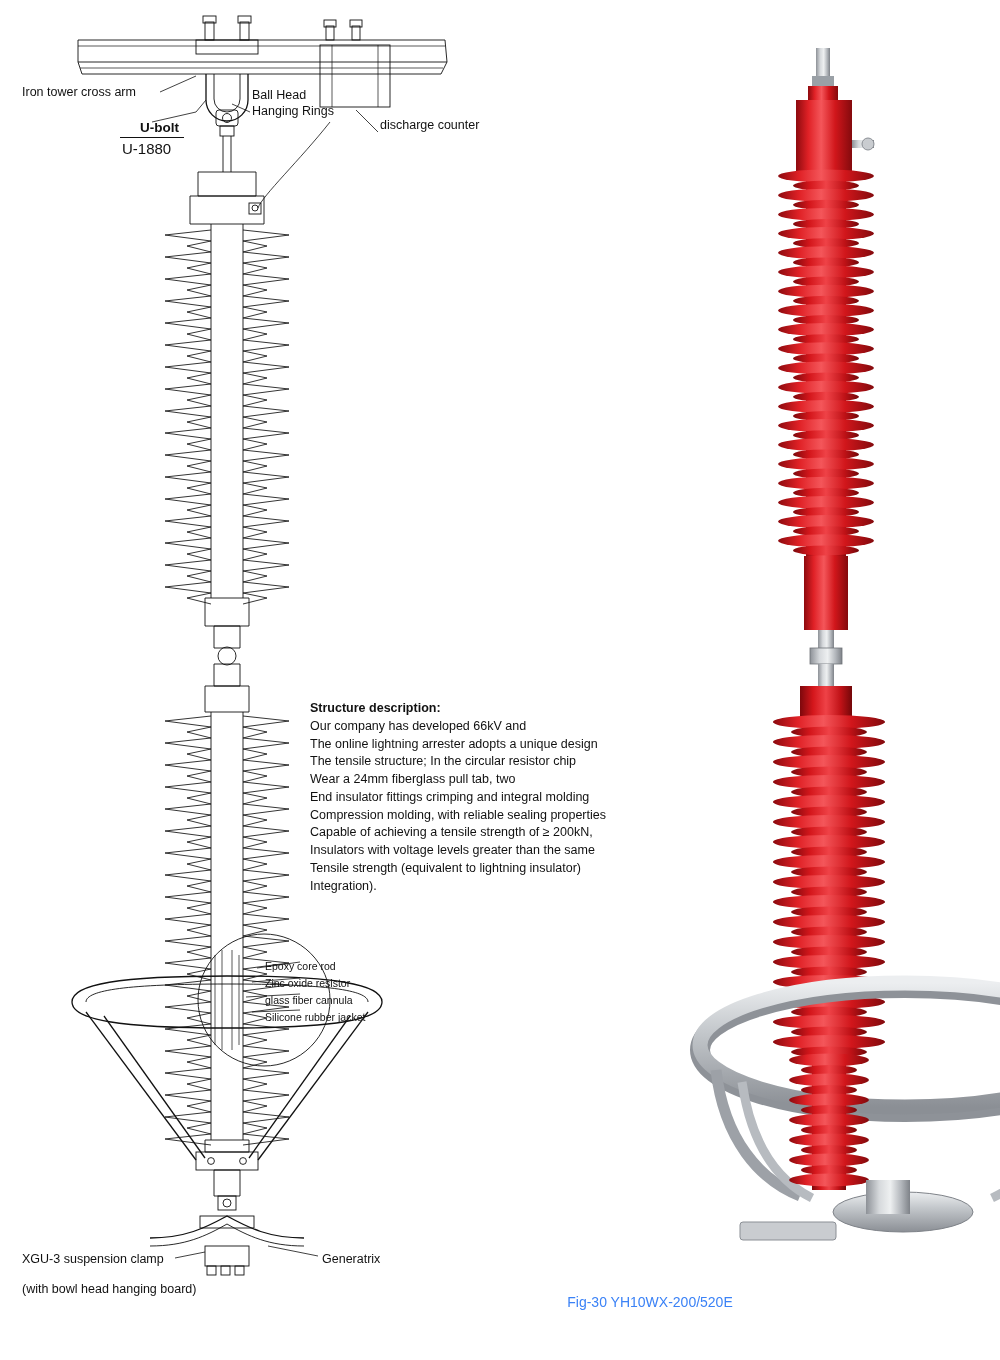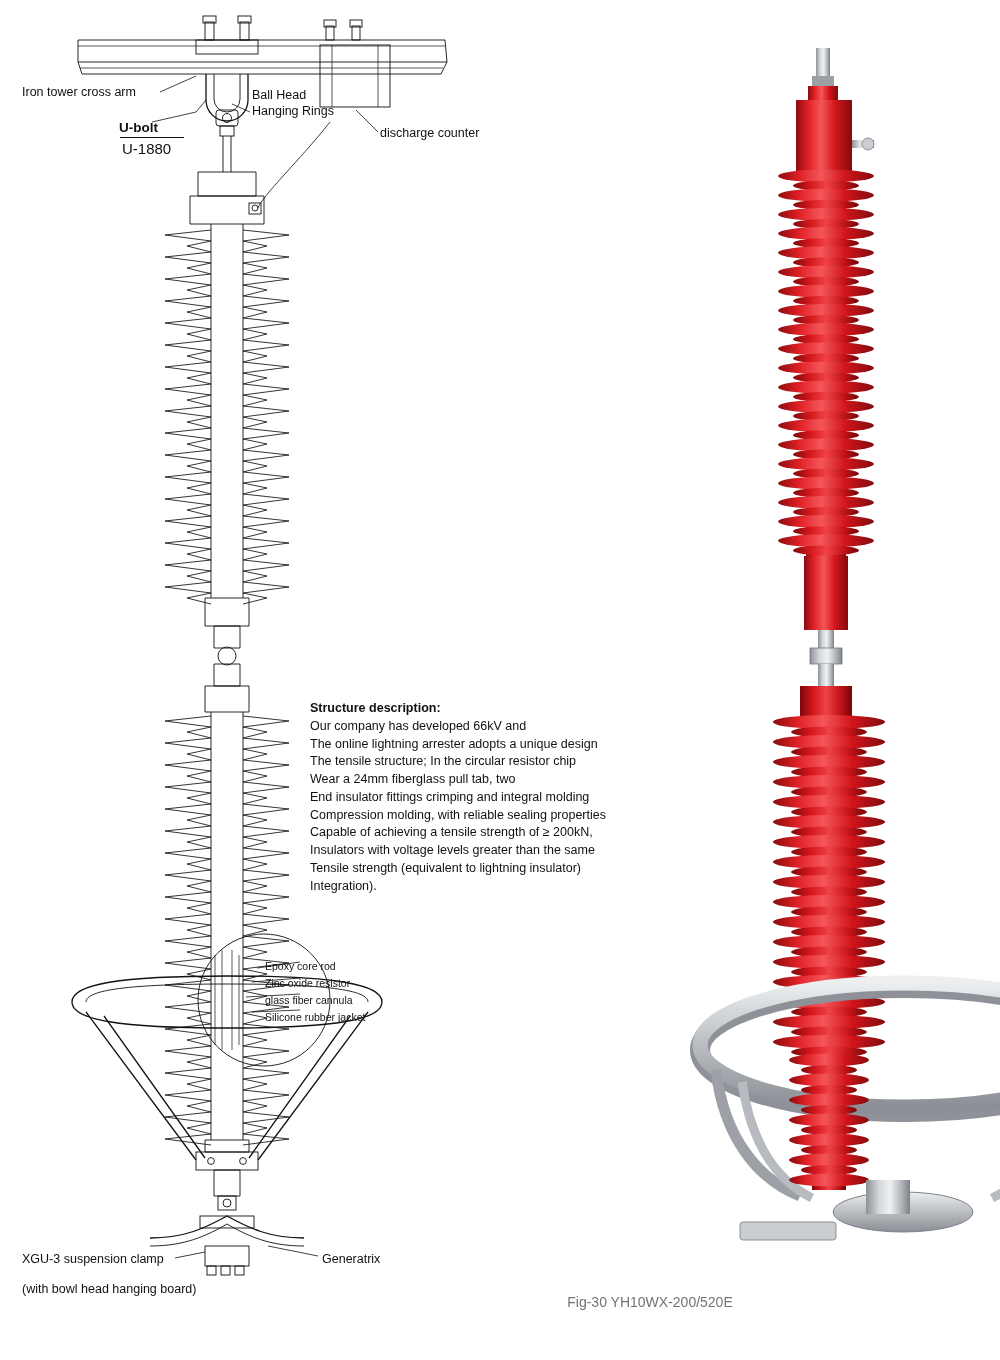--- a/index.html
+++ b/index.html
@@ -12,21 +12,21 @@
     overflow:hidden;
   }
   .page{position:absolute;left:0;top:0;width:1000px;height:1130px;}
   .lbl{position:absolute;font-size:12.5px;line-height:1.25;white-space:nowrap;color:#111;}
   .lbl.bold{font-weight:bold;}
   .lbl.small{font-size:15px;}
   .lbl.tiny{font-size:10.5px;}
   .block{position:absolute;font-size:12.5px;line-height:1.42;color:#111;white-space:nowrap;}
   .block .hd{font-weight:bold;display:block;}
   .block span{display:block;}
-  .caption{position:absolute;text-align:center;font-size:14px;color:#737373;}
+  .caption{position:absolute;text-align:center;font-size:14px;color:#3b82f6;}
   svg{position:absolute;left:0;top:0;}
   .ln{stroke:#111;stroke-width:0.9;fill:none;}
   .ln2{stroke:#111;stroke-width:1.3;fill:none;}
   .thin{stroke:#111;stroke-width:0.7;fill:none;}
   .callout{stroke:#111;stroke-width:0.8;fill:none;}
 </style>
 </head>
 <body>
 
 <div class="page">
@@ -354,28 +354,28 @@
         <ellipse cx="829" cy="1180" rx="40" ry="6.5" fill="url(#redGrad)"></ellipse>
       </g>
 
     <ellipse cx="903" cy="1212" rx="70" ry="20" fill="url(#ringGrad)" stroke="#7f8389" stroke-width="1"></ellipse>
     <rect x="866" y="1180" width="44" height="34" fill="url(#metalGrad)"></rect>
     <rect x="740" y="1222" width="96" height="18" rx="3" fill="#c9ccd0" stroke="#8b8f95" stroke-width="1"></rect>
   </svg>
 
   <div class="lbl" style="left:22px; top:85px;">Iron tower cross arm</div>
 
-  <div class="lbl bold" style="left:119px; top:120px; font-size:13.5px;">U-bolt</div>
+  <div class="lbl bold" style="left:140px; top:120px; font-size:13.5px;">U-bolt</div>
   <div class="lbl small" style="left:122px; top:140px;">U-1880</div>
   <div style="position:absolute;left:120px;top:137px;width:64px;height:1px;background:#111;"></div>
 
   <div class="lbl" style="left:252px; top:88px;">Ball Head</div>
   <div class="lbl" style="left:252px; top:104px;">Hanging Rings</div>
 
-  <div class="lbl" style="left:380px; top:126px;">discharge counter</div>
+  <div class="lbl" style="left:380px; top:118px;">discharge counter</div>
 
   <div class="block" style="left:310px; top:700px;">
     <span class="hd">Structure description:</span>
     <span>Our company has developed 66kV and</span>
     <span>The online lightning arrester adopts a unique design</span>
     <span>The tensile structure; In the circular resistor chip</span>
     <span>Wear a 24mm fiberglass pull tab, two</span>
     <span>End insulator fittings crimping and integral molding</span>
     <span>Compression molding, with reliable sealing properties</span>
     <span>Capable of achieving a tensile strength of ≥ 200kN,</span>

